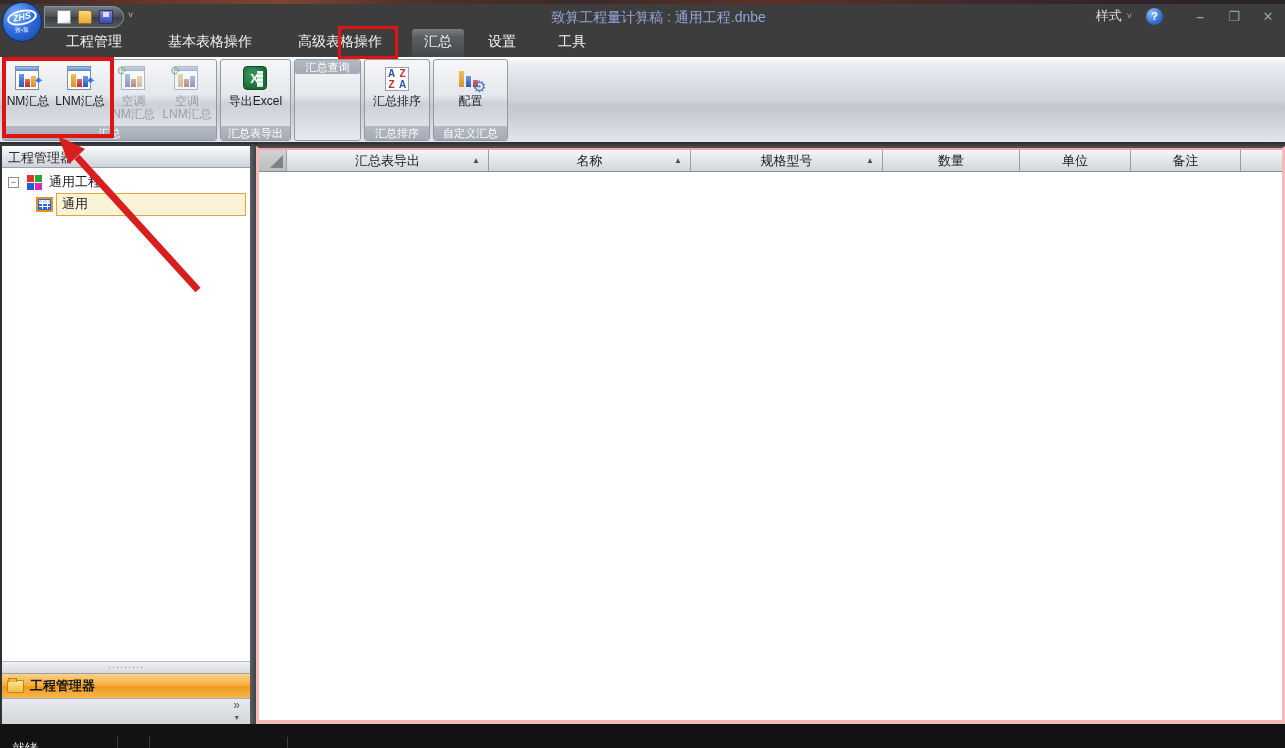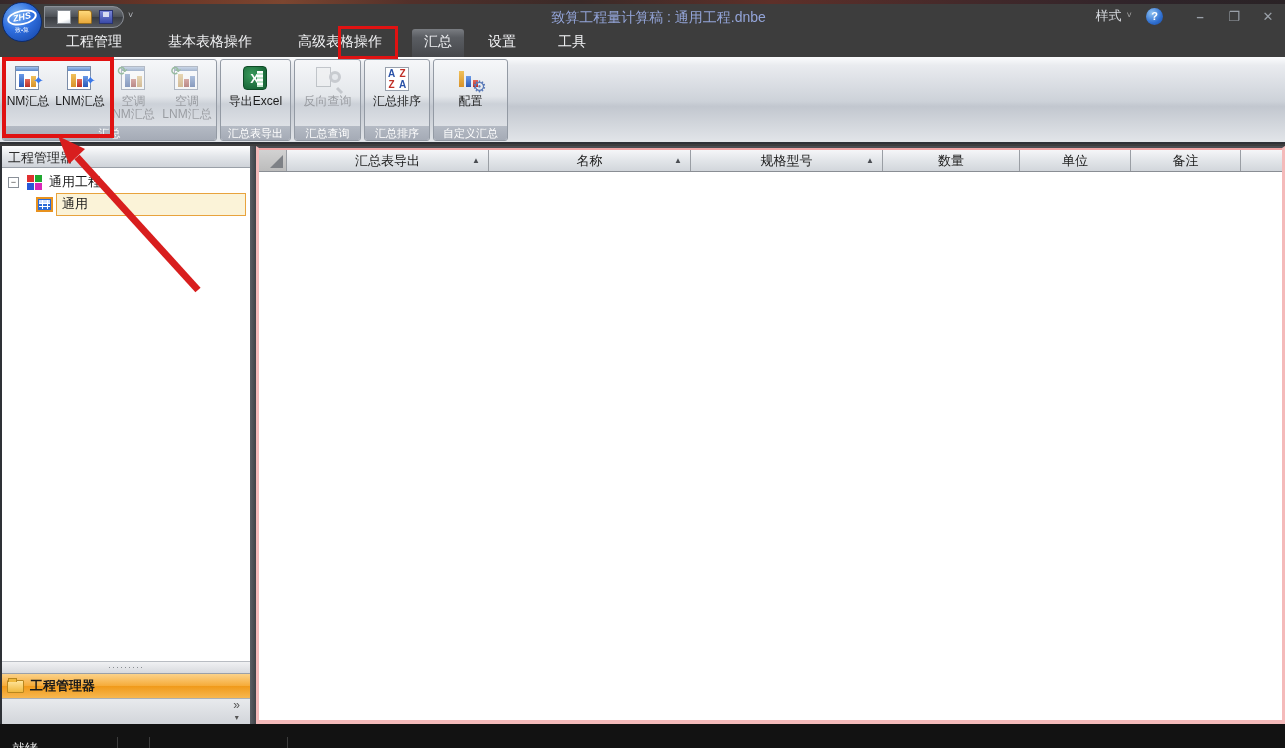--- a/index.html
+++ b/index.html
@@ -24,21 +24,21 @@
     border:1px solid #8b8f96; display:flex; align-items:center; gap:7px; padding-left:12px; }
   .qa-icon { width:14px; height:14px; position:relative; }
   .qa-new { background:linear-gradient(160deg,#ffffff 70%,#cfd6df 100%); border:1px solid #8a8f96; }
   .qa-open { background:linear-gradient(180deg,#ffd97a 0%,#e8a93c 100%); border:1px solid #9a7020; border-radius:1px 3px 1px 1px; }
   .qa-save { background:linear-gradient(180deg,#7a86d8 0%,#3a4aa8 100%); border:1px solid #2a3470; }
   .qa-save::after { content:""; position:absolute; left:3px; top:1px; right:3px; height:5px; background:#d8ddf2; }
   .qa-chevron { position:absolute; left:128px; top:6px; color:#b8bcc2; font-size:9px; }
   .title-text { position:absolute; left:16px; top:5px; width:1285px; text-align:center;
     color:#93a4d8; font-size:14px; pointer-events:none; }
   .tb-right { position:absolute; right:8px; top:3px; display:flex; align-items:center; gap:14px; }
-  .style-btn { color:#d8dbe0; font-size:13px; display:flex; align-items:center; gap:5px;font-family:Liberation Mono, monospace; }
+  .style-btn { color:#d8dbe0; font-size:13px; display:flex; align-items:center; gap:5px; }
   .style-btn .chev { font-size:9px; color:#aaa; }
   .help-btn { width:17px; height:17px; border-radius:50%;
     background:radial-gradient(circle at 35% 30%,#8ec2f2 0%,#2f6fd0 60%,#1a4aa0 100%);
     color:#fff; font-size:11px; font-weight:bold; display:flex; align-items:center; justify-content:center; }
   .win-controls { display:flex; gap:16px; margin-left:14px; }
   .win-btn { color:#9aa0a8; font-size:13px; font-weight:bold; width:18px; text-align:center; }
 
   
   .tabbar { position:absolute; left:0; top:30px; width:1285px; height:27px; display:flex; align-items:flex-end; }
   .rtab { color:#f2f3f5; font-size:14px; padding:4px 12px 6px 12px; }
@@ -289,30 +289,20 @@
                 <span>X</span>
               </span>
           </span>
           <span class="rbtn-label">导出Excel</span>
         </div>
       </div>
       <div class="rgroup-caption">汇总表导出</div>
     </div>
 
     <div class="rgroup" style="width:67px">
-      <div class="rgroup-body">
-        <div class="rbtn disabled" style="width:62px">
-          <span class="rbtn-icon query-icon">
-            <span class="doc"></span>
-              <span class="lens"></span>
-              <span class="handle"></span>
-          </span>
-          <span class="rbtn-label">反向查询</span>
-        </div>
-      </div>
       <div class="rgroup-caption">汇总查询</div>
     </div>
 
     <div class="rgroup" style="width:66px">
       <div class="rgroup-body">
         <div class="rbtn" style="width:62px">
           <span class="rbtn-icon">
             <span class="az-icon">
               <span class="az-a">A</span>
                 <span class="az-z">Z</span>

